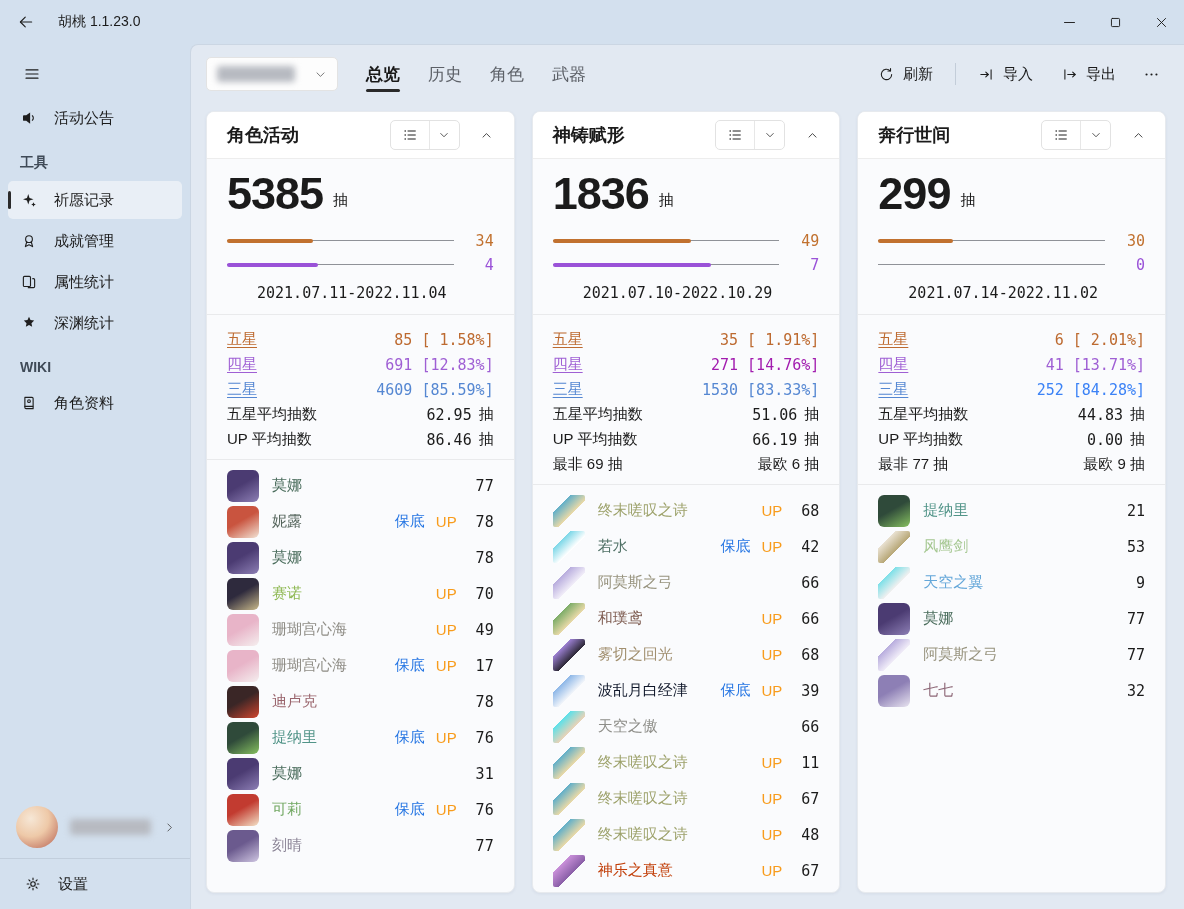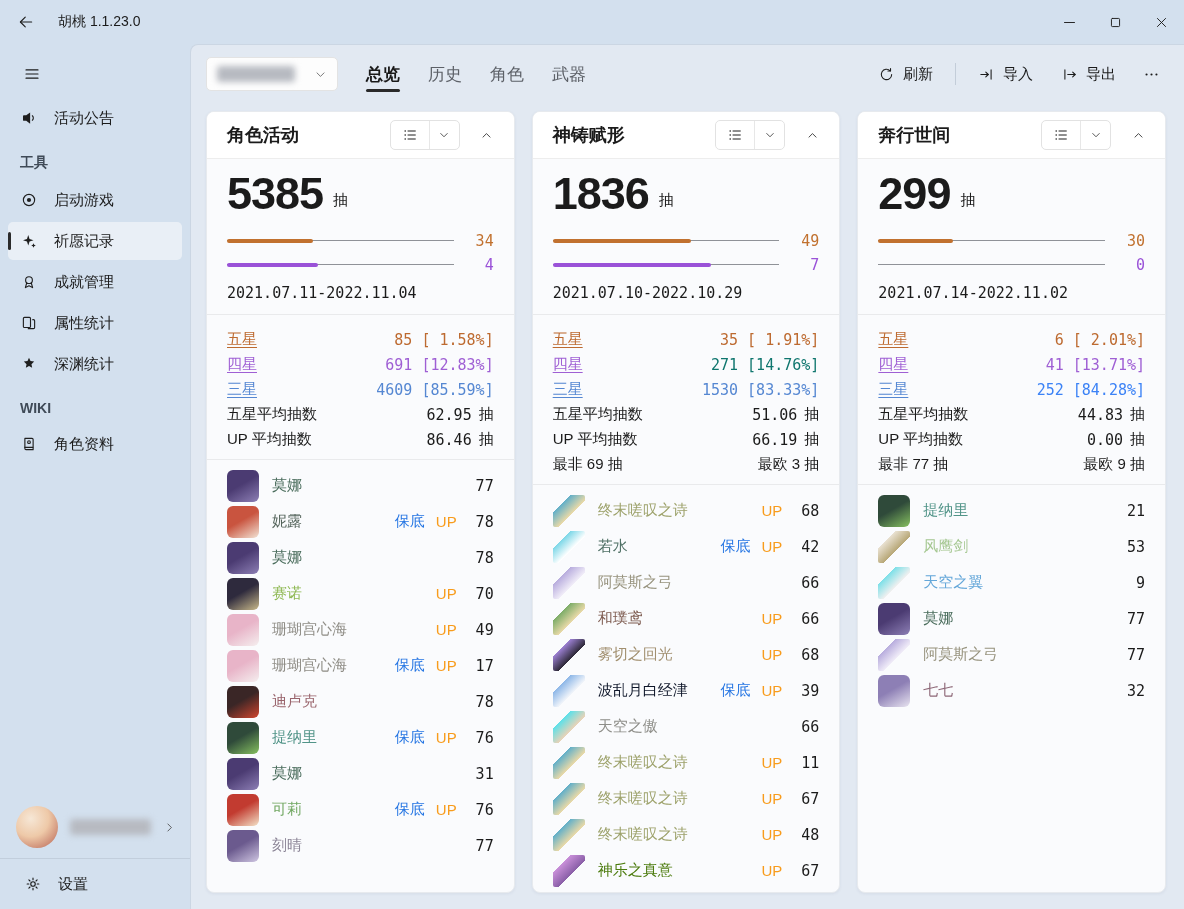--- a/index.html
+++ b/index.html
@@ -92,21 +92,21 @@
   .card-hero { flex:none; padding:10px 20px 12px; }
   .total-row { display:flex; align-items:flex-end; gap:10px; }
   .total-num { font-size:45px; font-weight:600; line-height:1.1; letter-spacing:-1px; }
   .total-unit { font-size:15px; padding-bottom:9px; }
   .pity-rows { margin-top:12px; display:flex; flex-direction:column; gap:4px; }
   .pity-row { display:flex; align-items:center; height:20px; gap:10px; }
   .pity-track { flex:1; position:relative; height:6px; }
   .pity-track::before { content:""; position:absolute; left:0; right:0; top:2.5px; height:1px; background:#8f9298; }
   .pity-fill { position:absolute; left:0; top:1px; height:4px; border-radius:2px; }
   .pity-val { width:30px; text-align:right; font-size:15px; }
-  .date-range { margin-top:9px; font-size:15px; }
+  .date-range { margin-top:9px; font-size:15px;margin-left:30px; }
 
   .card-stats { flex:none; border-top:1px solid #e9eaec; padding:9px 20px 10px; }
   .stat-row { display:flex; align-items:flex-end; height:25px; font-size:15px; }
   .stat-label { }
   .stat-label.linkish { text-decoration:underline; text-underline-offset:3px; text-decoration-thickness:1px; }
   .stat-value { margin-left:auto; font-size:15px; }
   .stat-unit { margin-left:7px; }
 
   .card-list { flex:1; min-height:0; border-top:1px solid #e9eaec; padding:8px 20px 8px; overflow:hidden; }
   .list-row { display:flex; align-items:center; height:36px; gap:13px; }
@@ -168,29 +168,20 @@
         <button class="nav-item">
           <span class="icon">
             <svg viewBox="0 0 24 24" fill="none" stroke="currentColor" stroke-width="1.5" stroke-linecap="round" stroke-linejoin="round">
               <path d="M13.5 4.5v15l-5.2-3.8H5.2A1.2 1.2 0 0 1 4 14.5v-5a1.2 1.2 0 0 1 1.2-1.2h3.1L13.5 4.5z" fill="currentColor" stroke="none"></path>
               <path d="M16.5 9a4.2 4.2 0 0 1 0 6"></path>
             </svg>
           </span>
           <span>活动公告</span>
         </button>
         <div class="nav-header">工具</div>
-        <button class="nav-item">
-          <span class="icon">
-            <svg viewBox="0 0 24 24" fill="none" stroke="currentColor" stroke-width="1.5" stroke-linecap="round" stroke-linejoin="round">
-              <circle cx="12" cy="12" r="7.5"></circle>
-              <circle cx="12" cy="12" r="2.8" fill="currentColor" stroke="none"></circle>
-            </svg>
-          </span>
-          <span>启动游戏</span>
-        </button>
         <button class="nav-item selected">
           <span class="icon">
             <svg viewBox="0 0 24 24" fill="none" stroke="currentColor" stroke-width="1.5" stroke-linecap="round" stroke-linejoin="round">
               <path d="M11 4l1.7 5.3L18 11l-5.3 1.7L11 18l-1.7-5.3L4 11l5.3-1.7L11 4z" fill="currentColor" stroke="none"></path>
               <path d="M18 15l.9 2.1L21 18l-2.1.9L18 21l-.9-2.1L15 18l2.1-.9L18 15z" fill="currentColor" stroke="none"></path>
             </svg>
           </span>
           <span>祈愿记录</span>
         </button>
         <button class="nav-item">
@@ -541,39 +532,39 @@
             </div>
             <div class="date-range mono">2021.07.10-2022.10.29</div>
           </div>
           <div class="card-stats">
             <div class="stat-row">
               <span class="stat-label linkish" style="color: rgb(189, 106, 48);">五星</span>
               <span class="stat-value mono" style="color: rgb(189, 106, 48);">35 [ 1.91%]</span>
             </div>
             <div class="stat-row">
               <span class="stat-label linkish" style="color: rgb(159, 95, 212);">四星</span>
-              <span class="stat-value mono" style="color: #0f766e;">271 [14.76%]</span>
+              <span class="stat-value mono" style="color: #a21caf;">271 [14.76%]</span>
             </div>
             <div class="stat-row">
               <span class="stat-label linkish" style="color: rgb(85, 135, 210);">三星</span>
               <span class="stat-value mono" style="color: rgb(85, 135, 210);">1530 [83.33%]</span>
             </div>
             <div class="stat-row">
               <span class="stat-label">五星平均抽数</span>
               <span class="stat-value mono">51.06</span>
               <span class="stat-unit">抽</span>
             </div>
             <div class="stat-row">
               <span class="stat-label">UP 平均抽数</span>
               <span class="stat-value mono">66.19</span>
               <span class="stat-unit">抽</span>
             </div>
             <div class="stat-row">
               <span class="stat-label">最非 69 抽</span>
-              <span class="stat-value">最欧 3 抽</span>
+              <span class="stat-value">最欧 6 抽</span>
             </div>
           </div>
           <div class="card-list">
             <div class="list-row">
               <span class="item-avatar weapon" style="background: linear-gradient(135deg, transparent 28%, rgb(100, 176, 200) 28%, rgb(232, 217, 168) 58%, transparent 58%);"></span>
               <span class="item-name" style="color: rgb(157, 162, 107);">终末嗟叹之诗</span>
               <span class="list-right">
                 <span class="tag" style="color: rgb(248, 156, 28);">UP</span>
                 <span class="item-count mono">68</span>
               </span>
@@ -645,21 +636,21 @@
             <div class="list-row">
               <span class="item-avatar weapon" style="background: linear-gradient(135deg, transparent 28%, rgb(100, 176, 200) 28%, rgb(232, 217, 168) 58%, transparent 58%);"></span>
               <span class="item-name" style="color: rgb(157, 162, 107);">终末嗟叹之诗</span>
               <span class="list-right">
                 <span class="tag" style="color: rgb(248, 156, 28);">UP</span>
                 <span class="item-count mono">48</span>
               </span>
             </div>
             <div class="list-row">
               <span class="item-avatar weapon" style="background: linear-gradient(135deg, transparent 28%, rgb(200, 143, 216) 28%, rgb(138, 95, 168) 58%, transparent 58%);"></span>
-              <span class="item-name" style="color: #4d7c0f;">神乐之真意</span>
+              <span class="item-name" style="color: #c2410c;">神乐之真意</span>
               <span class="list-right">
                 <span class="tag" style="color: rgb(248, 156, 28);">UP</span>
                 <span class="item-count mono">67</span>
               </span>
             </div>
           </div>
         </section>
         <section class="card">
           <div class="card-header">
             <span class="card-title">奔行世间</span>

